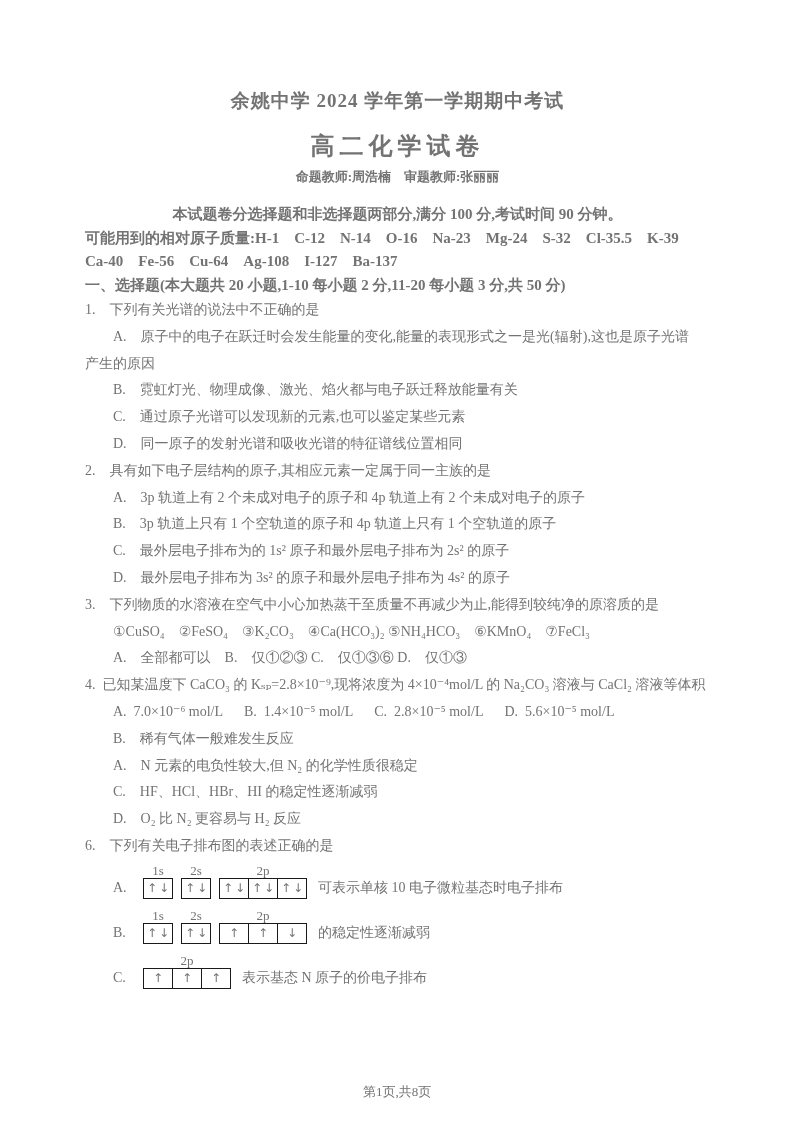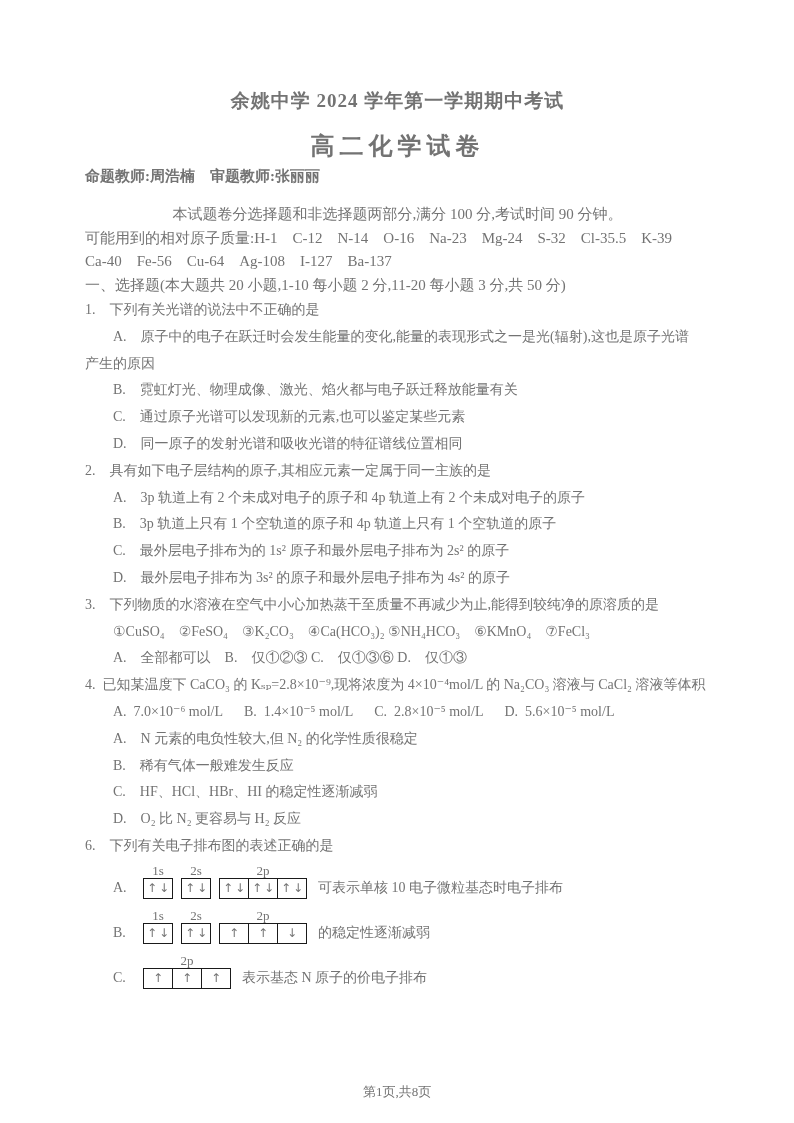--- a/index.html
+++ b/index.html
@@ -23,26 +23,26 @@
     line-height:26px; white-space:pre-wrap;
   }
   h2.subtitle {
     margin:0 0 6px 0;
     font-size:24px; font-weight:bold;
     text-align:center; letter-spacing:5px;
     line-height:28px; white-space:pre-wrap;
   }
   p.teachers {
     margin:0 0 16px 0;
-    font-size:15px; font-weight:bold;
-    text-align:left; line-height:21px; white-space:pre-wrap;
+    font-size:13px; font-weight:bold;
+    text-align:center; line-height:21px; white-space:pre-wrap;
   }
 
   .preamble p {
-    margin:0; font-weight:normal;
+    margin:0; font-weight:bold;
     font-size:15px; line-height:23.5px;
     white-space:pre-wrap;
   }
   .preamble .notice { text-align:center; }
 
   .question p {
     margin:0;
     font-size:14px; line-height:26.8px;
     white-space:pre-wrap;
   }
@@ -122,22 +122,22 @@
       <div class="question">
         <p class="q-stem">3. 下列物质的水溶液在空气中小心加热蒸干至质量不再减少为止,能得到较纯净的原溶质的是</p>
         <p class="q-opt">①CuSO₄  ②FeSO₄  ③K₂CO₃  ④Ca(HCO₃)₂ ⑤NH₄HCO₃  ⑥KMnO₄  ⑦FeCl₃</p>
         <p class="q-opt">A. 全部都可以  B. 仅①②③ C. 仅①③⑥ D. 仅①③</p>
       </div>
       <div class="question">
         <p class="q-stem">4. 已知某温度下 CaCO₃ 的 Kₛₚ=2.8×10⁻⁹,现将浓度为 4×10⁻⁴mol/L 的 Na₂CO₃ 溶液与 CaCl₂ 溶液等体积</p>
         <p class="q-opt">A. 7.0×10⁻⁶ mol/L  B. 1.4×10⁻⁵ mol/L  C. 2.8×10⁻⁵ mol/L  D. 5.6×10⁻⁵ mol/L</p>
       </div>
       <div class="question">
+        <p class="q-opt">B. 稀有气体一般难发生反应</p>
         <p class="q-opt">A. N 元素的电负性较大,但 N₂ 的化学性质很稳定</p>
-        <p class="q-opt">B. 稀有气体一般难发生反应</p>
         <p class="q-opt">C. HF、HCl、HBr、HI 的稳定性逐渐减弱</p>
         <p class="q-opt">D. O₂ 比 N₂ 更容易与 H₂ 反应</p>
       </div>
       <div class="question">
         <p class="q-stem">6. 下列有关电子排布图的表述正确的是</p>
         <div class="diag-row">
           <span class="diag-letter">A.</span>
           <span class="orb-group">
             <span class="orb-label">1s</span>
             <span class="orb-cells">

